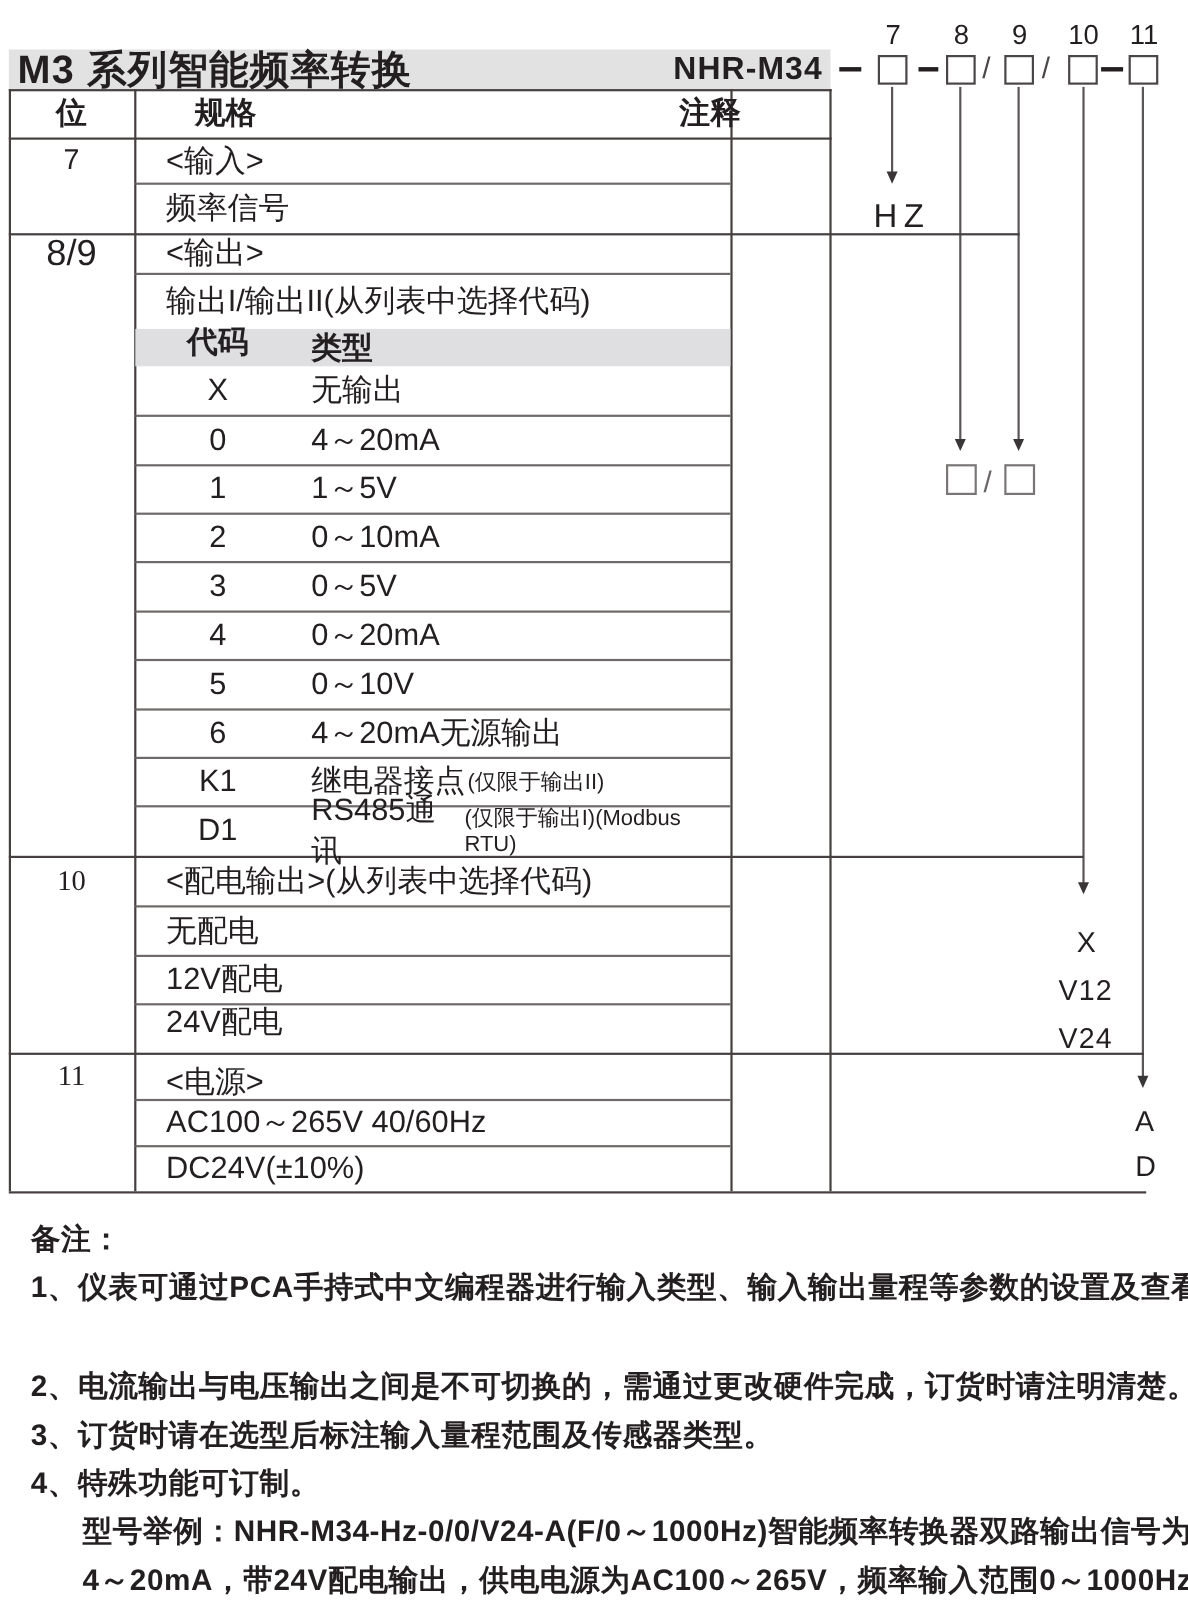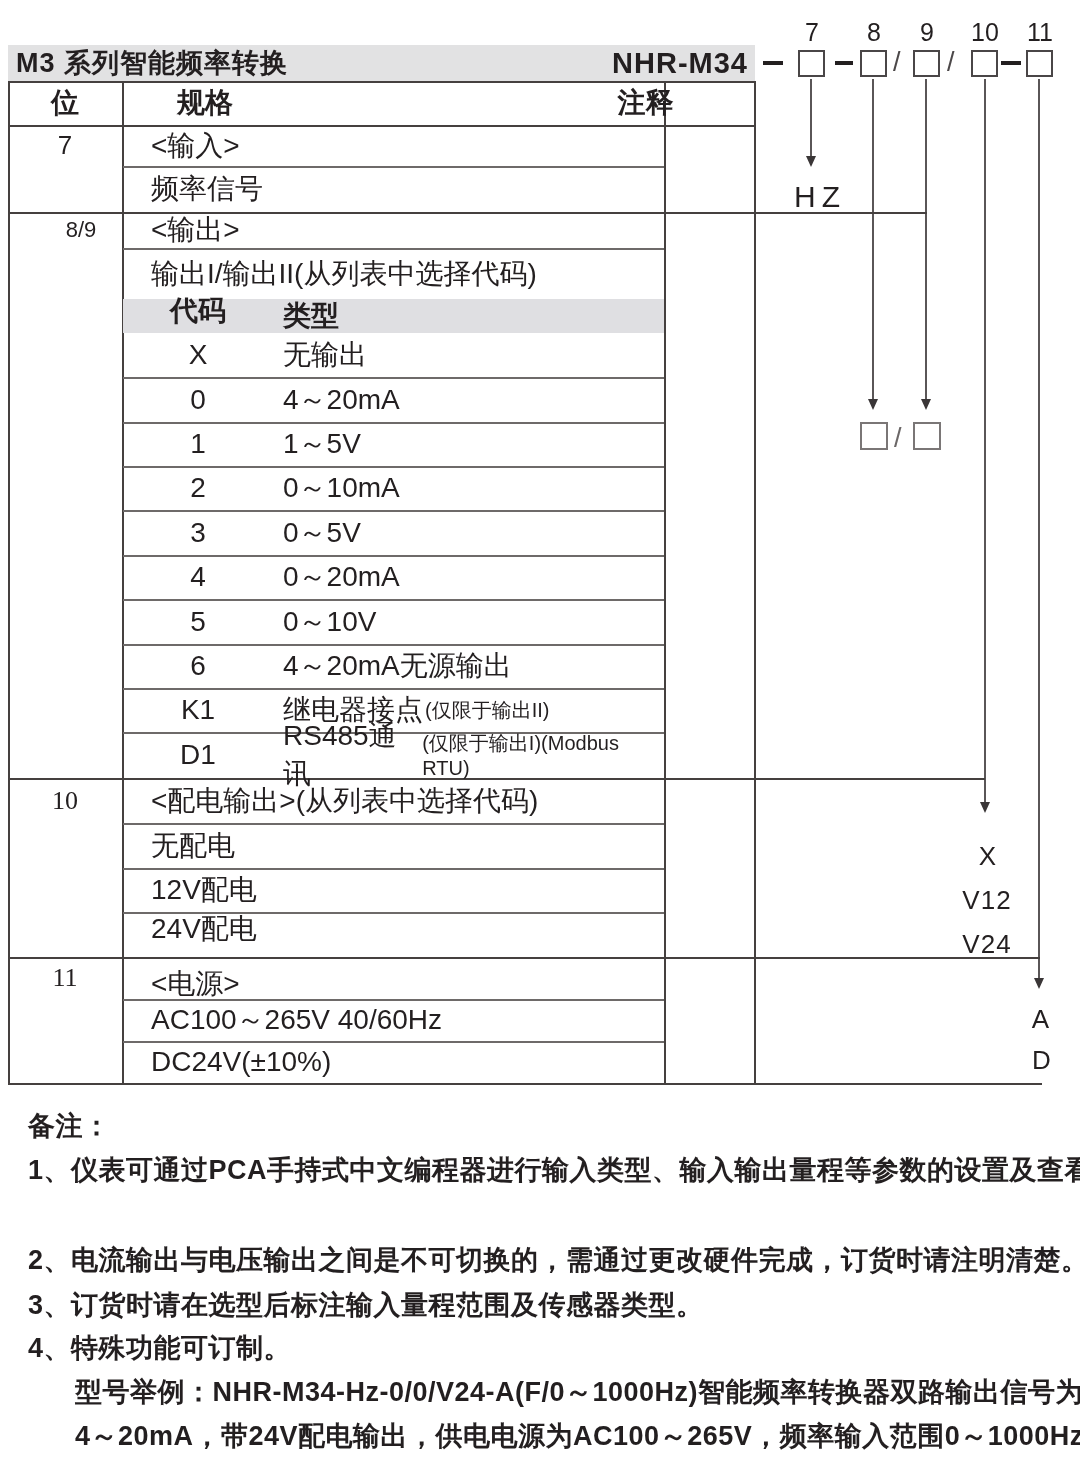--- a/index.html
+++ b/index.html
@@ -37,21 +37,21 @@
   .slash{position:absolute;font-size:27px;color:#4c4849;}
   .poslabel{position:absolute;font-size:25px;text-align:center;width:34px;}
   .notecode{position:absolute;font-size:26px;text-align:center;letter-spacing:1px;}
 </style>
 </head>
 <body>
 
 <div id="screen">
 
   <div class="abs" style="left:8px;top:45px;width:747px;height:36px;background:var(--titlebar-bg);"></div>
-  <div class="abs bold" style="left:16px;top:45px;height:36px;line-height:36px;font-size:27px;letter-spacing:1px;">M3 系列智能频率转换</div>
+  <div class="abs bold" style="left:16px;top:45px;height:36px;line-height:36px;font-size:36px;letter-spacing:1px;">M3 系列智能频率转换</div>
   <div class="abs bold" style="left:500px;top:45px;width:248px;height:36px;line-height:36px;font-size:29px;text-align:right;letter-spacing:1px;">NHR-M34</div>
 
   <div class="poslabel" style="left:795px;top:18px;">7</div>
   <div class="poslabel" style="left:857px;top:18px;">8</div>
   <div class="poslabel" style="left:910px;top:18px;">9</div>
   <div class="poslabel" style="left:968px;top:18px;">10</div>
   <div class="poslabel" style="left:1023px;top:18px;">11</div>
 
   <div class="dash" style="left:763px;top:61px;width:20px;"></div>
   <div class="cbox" style="left:798px;top:50px;"></div>
@@ -122,21 +122,21 @@
   <div class="hd" style="left:123px;top:1041px;width:541px;"></div>
 
   <div class="row cell-center bold" style="left:8px;top:81px;width:114px;height:44px;justify-content:center;">位</div>
   <div class="row bold" style="left:177px;top:81px;height:44px;">规格</div>
   <div class="row cell-center bold" style="left:598px;top:81px;width:95px;height:44px;justify-content:center;background:transparent;">注释</div>
 
   <div class="row" style="left:8px;top:125px;width:114px;height:41px;justify-content:center;font-size:26px;">7</div>
   <div class="row" style="left:151px;top:125px;height:41px;">&lt;输入&gt;</div>
   <div class="row" style="left:151px;top:166px;height:46px;">频率信号</div>
 
-  <div class="row" style="left:8px;top:212px;width:114px;height:36px;justify-content:center;font-size:22px;padding-left:16px;">8/9</div>
+  <div class="row" style="left:8px;top:212px;width:114px;height:36px;justify-content:center;font-size:33px;">8/9</div>
   <div class="row" style="left:151px;top:212px;height:36px;text-align:center;">&lt;输出&gt;</div>
   <div class="row" style="left:151px;top:248px;height:51px;">输出I/输出II(从列表中选择代码)</div>
 
   <div class="abs" style="left:123px;top:299px;width:541px;height:34px;background:var(--subheader-bg);"></div>
   <div class="row bold" style="left:123px;top:299px;height:24px;justify-content:flex-end;">
       <span class="codecell">代码</span>
     </div>
   <div class="row bold" style="left:283px;top:299px;height:34px;">类型</div>
 
   <div class="row" style="left:123px;top:333px;width:541px;height:44px;">

